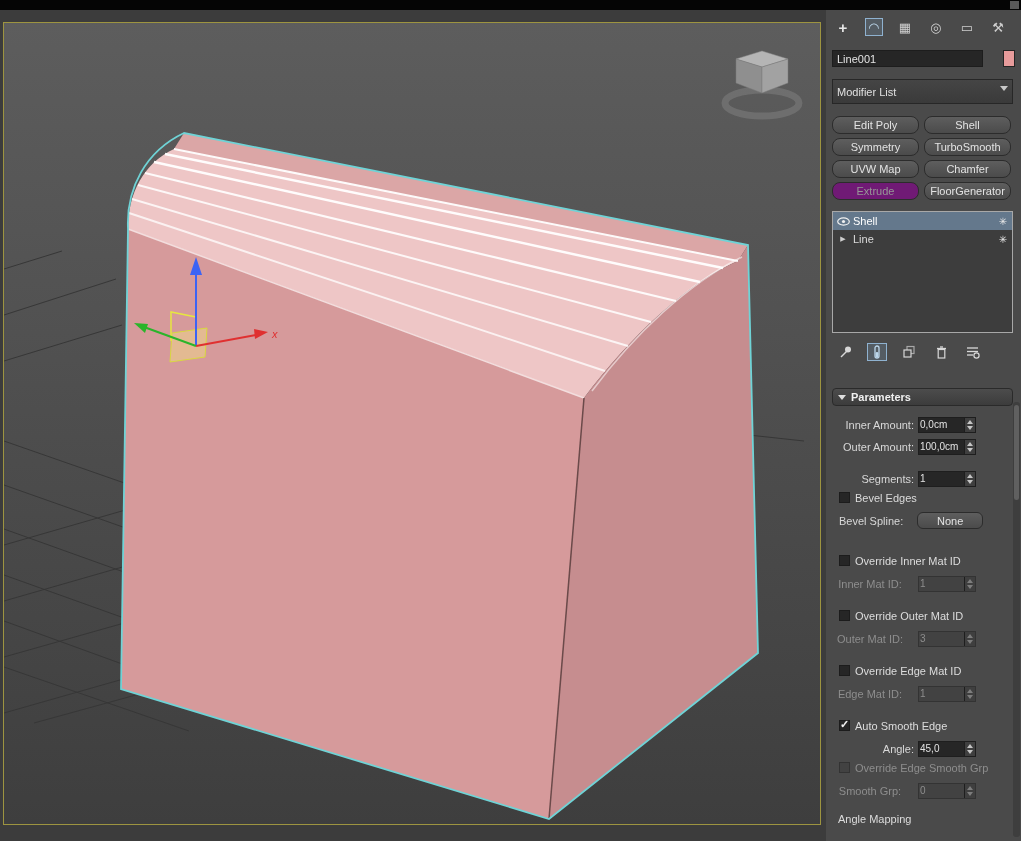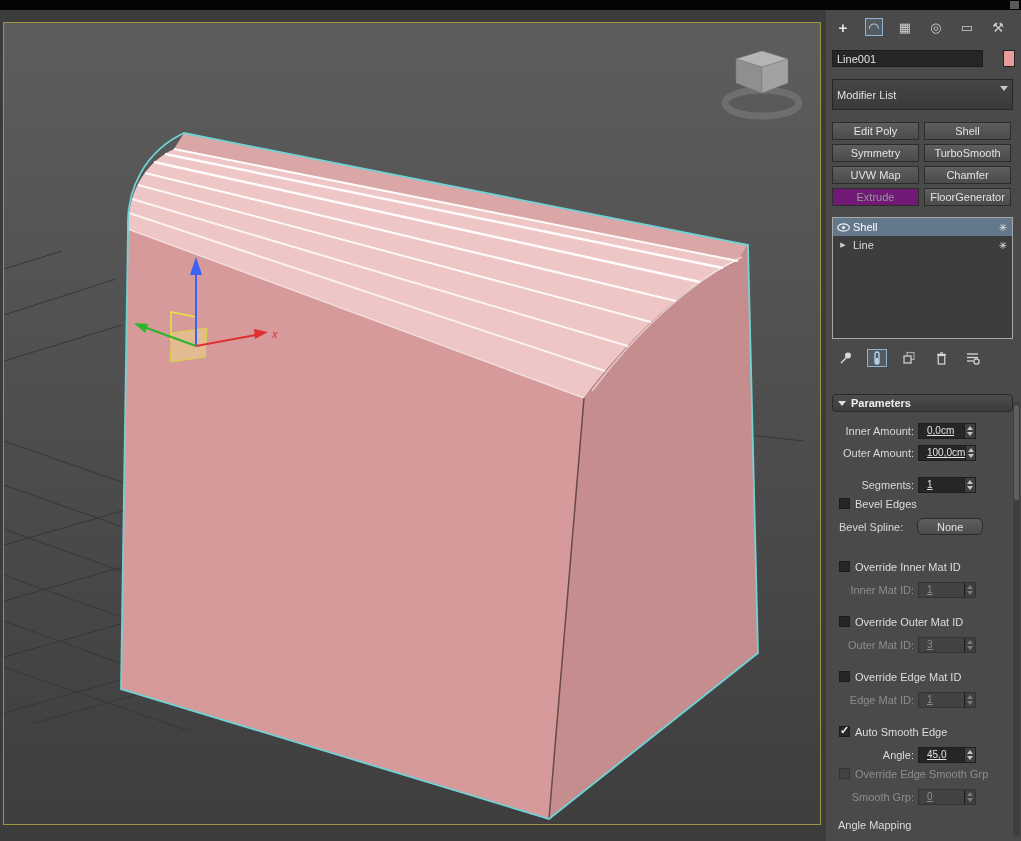--- a/index.html
+++ b/index.html
@@ -22,27 +22,27 @@
   .tab { width:18px; height:18px; display:flex; align-items:center; justify-content:center;
          color:#cfcfcf; font-size:13px; cursor:default; }
   .tab.active { border:1px solid #8fb2d0; background:#545c63; color:#bcd6ea; }
   .tab.create { font-size:15px; font-weight:bold; color:#e8e8e8; }
 
   .name-row { display:flex; align-items:center; gap:20px; margin:10px 6px 0 6px; }
   .obj-name { width:151px; height:17px; background:#262626; border:1px solid #1d1d1d; color:#e4e4e4;
               font-family:"Liberation Sans",sans-serif; font-size:11px; padding:0 4px; }
   .color-swatch { width:22px; height:17px; background:#e79b9b; border:1px solid #242424; }
 
-  .dropdown { position:relative; margin:12px 6px 0 6px; width:181px; height:31px; background:linear-gradient(#454545,#3a3a3a);
+  .dropdown { position:relative; margin:12px 6px 0 6px; width:181px; height:25px; background:linear-gradient(#454545,#3a3a3a);
               border:1px solid #272727; display:flex; align-items:center; padding:0 4px; color:#e0e0e0; }
   .dd-arrow { position:absolute; right:2px; top:2px; width:13px; height:12px; display:flex; align-items:center; justify-content:center; }
   .dd-arrow::after { content:""; border-left:4px solid transparent; border-right:4px solid transparent; border-top:5px solid #c9c9c9; }
 
   .btn-grid { display:grid; grid-template-columns:87px 87px; gap:4px 5px; margin:12px 6px 0 6px; }
-  .mbtn { height:18px; background:linear-gradient(#5e5e5e,#4b4b4b); border:1px solid #2c2c2c; border-radius:0;
+  .mbtn { height:18px; background:linear-gradient(#5e5e5e,#4b4b4b); border:1px solid #2c2c2c; border-radius:8px;
           color:#e3e3e3; font-family:"Liberation Sans",sans-serif; font-size:11px; line-height:15px; padding:0;text-align:center; }
   .mbtn.disabled { color:#979797; background:#701a75; }
 
   .stack { margin:11px 6px 0 6px; width:181px; height:122px; background:#3d3d3d; border:1px solid #a8a8a8; overflow:hidden; }
   .stack-row { display:flex; align-items:center; height:18px; padding:0 2px; color:#dcdcdc; }
   .stack-row.selected { background:#64788c; color:#fff; }
   .vis-icon { width:16px; display:flex; justify-content:center; }
   .expand-icon { width:16px; text-align:center; font-size:7px; color:#cfcfcf; }
   .stack-label { flex:1; padding-left:2px; }
   .flag-icon { width:14px; text-align:center; color:#e9e9e9; font-size:10px; }
@@ -54,25 +54,25 @@
   .rollout-header { margin:26px 6px 0 6px; width:181px; height:18px; background:linear-gradient(#4c4c4c,#3c3c3c);
                     border:1px solid #2a2a2a; border-radius:4px; display:flex; align-items:center; padding:0 5px;
                     font-weight:bold; color:#efefef; }
   .ro-arrow { display:inline-block; margin-right:5px; border-left:4px solid transparent; border-right:4px solid transparent; border-top:5px solid #dedede; }
 
   .params { margin-top:10px; }
   .prow { display:flex; align-items:center; margin:0 0 5px 0; height:17px; }
   .plabel { width:92px; text-align:right; padding-right:4px; color:#d8d8d8; }
   .plabel.left { width:auto; text-align:left; padding-left:13px; }
   .spinner { display:flex; align-items:center; width:58px; height:16px; background:#262626; border:1px solid #1e1e1e; }
-  .spin-val { flex:1; padding-left:8px; font-size:10px; color:#e2e2e2;text-decoration:underline; }
+  .spin-val { flex:1; padding-left:1px; font-size:10px; color:#e2e2e2; }
   .spin-btns { width:11px; height:100%; display:flex; flex-direction:column; align-items:center; justify-content:center; gap:2px; background:#3f3f3f; border-left:1px solid #1e1e1e; }
   .su { border-left:3px solid transparent; border-right:3px solid transparent; border-bottom:4px solid #c5c5c5; }
   .sd { border-left:3px solid transparent; border-right:3px solid transparent; border-top:4px solid #c5c5c5; }
-  .prow.dis .plabel { color:#8d8d8d; }
+  .prow.dis .plabel { color:#8d8d8d;text-align:center; }
   .prow.dis .spinner { background:#424242; border-color:#333; }
   .prow.dis .spin-val { color:#8d8d8d; }
   .prow.dis .su { border-bottom-color:#7d7d7d; } .prow.dis .sd { border-top-color:#7d7d7d; }
 
   .crow { display:flex; align-items:flex-start; margin:3px 0 5px 13px; height:15px; }
   .cbox { width:11px; height:11px; background:#262626; border:1px solid #1c1c1c; margin-right:5px; position:relative; }
   .cbox.checked::after { content:"\2713"; position:absolute; left:0px; top:-3px; color:#f0f0f0; font-size:11px; font-weight:bold; }
   .crow .clabel { color:#dddddd; }
   .crow.dis .clabel { color:#8d8d8d; }
   .crow.dis .cbox { background:#424242; border-color:#333; }

